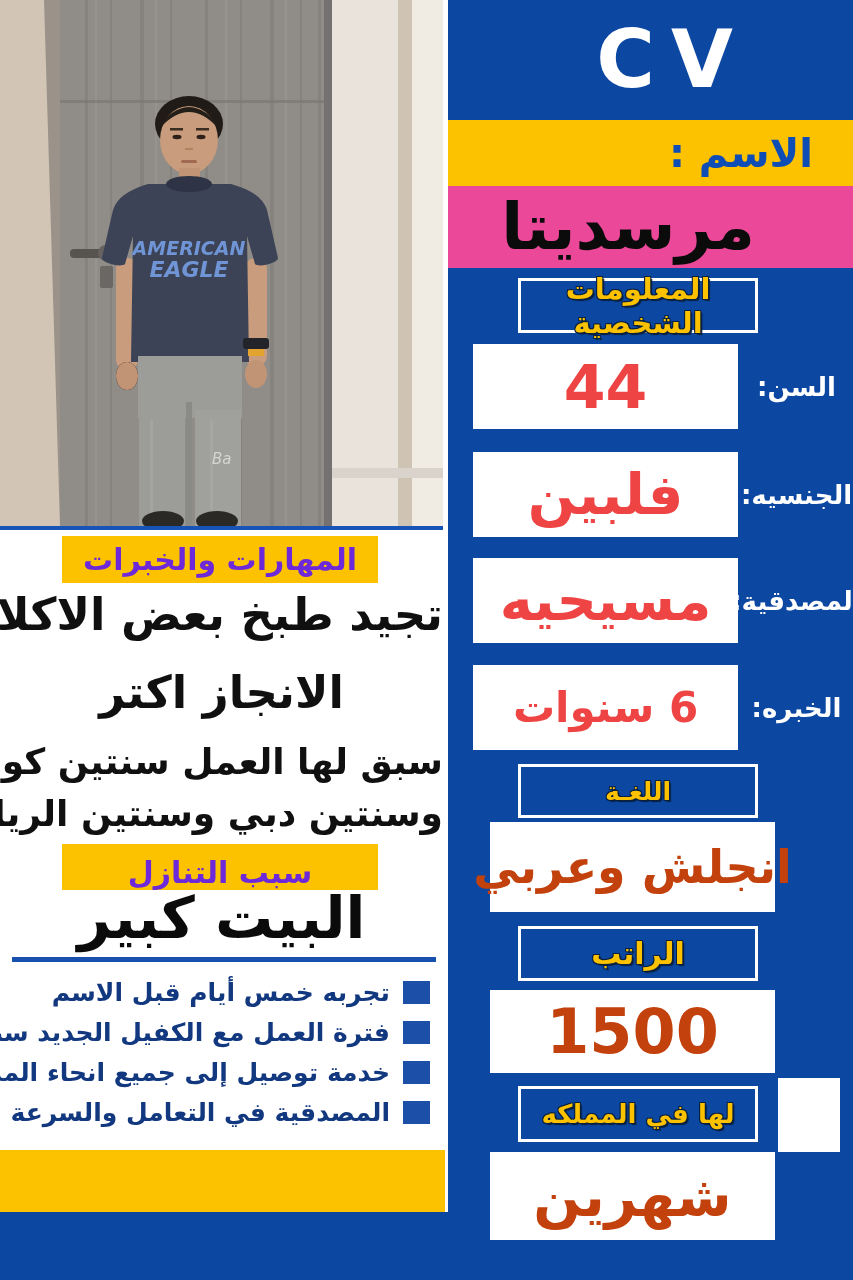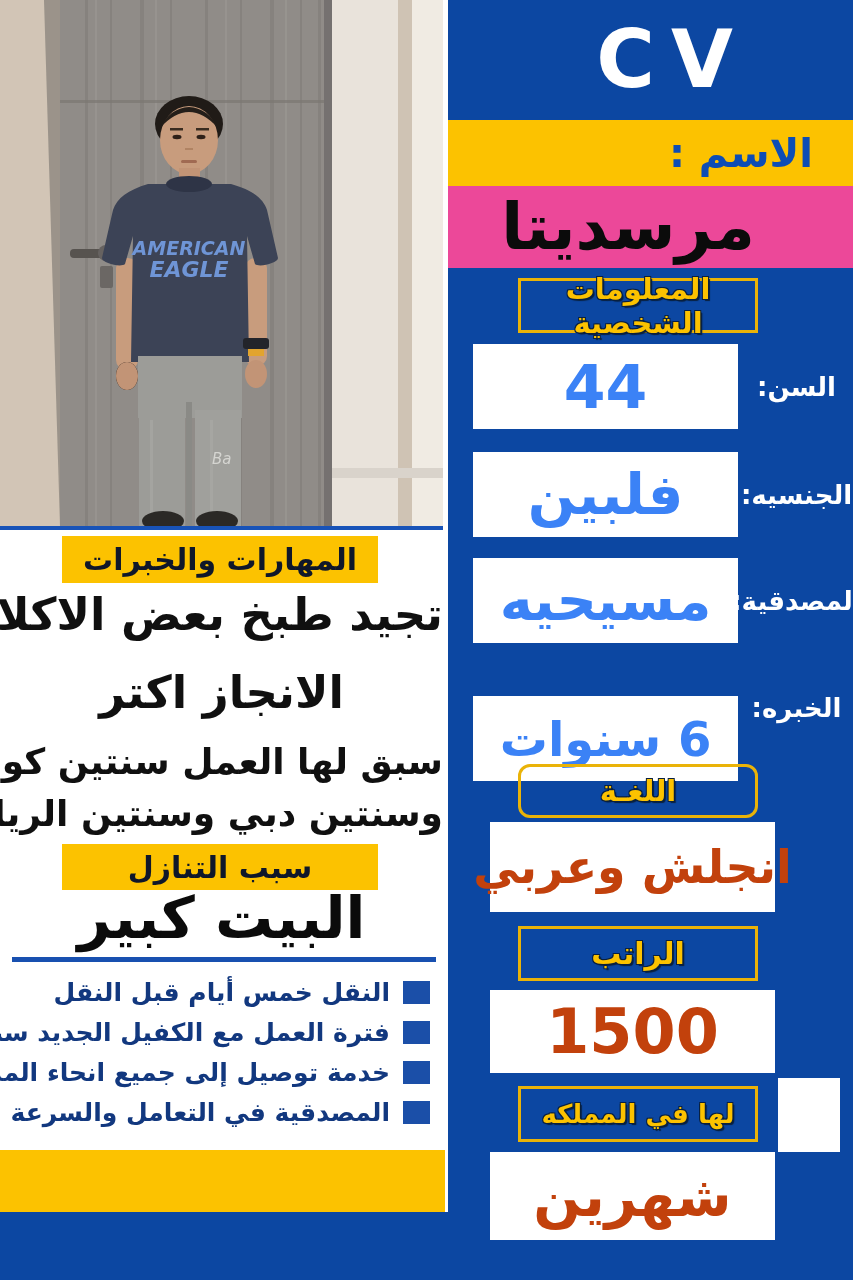--- a/index.html
+++ b/index.html
@@ -10,53 +10,53 @@
   
   .right-col{position:absolute;left:448px;top:0;width:405px;height:1280px;background:#0C47A2;}
   .cv-title{position:absolute;left:0;top:8px;width:100%;text-align:center;color:#ffffff;
     font-size:80px;font-weight:bold;letter-spacing:16px;line-height:104px;margin-left:22px;}
   .name-strip{position:absolute;left:0;top:120px;width:100%;height:66px;background:#FCC200;}
   .name-label{position:absolute;right:40px;top:0;height:66px;line-height:66px;direction:rtl;
     color:#0D4DB5;font-size:40px;font-weight:bold;}
   .name-box{position:absolute;left:0;top:186px;width:100%;height:82px;background:#ec4899;
     display:flex;align-items:center;justify-content:center;box-sizing:border-box;padding-right:45px;}
   .name-value{font-size:64px;font-weight:bold;color:#0b0b0b;direction:rtl;white-space:nowrap;}
-  .frame-label{position:absolute;left:70px;width:234px;border:3px solid #eab308;
+  .frame-label{position:absolute;left:70px;width:234px;border:3px solid #ffffff;
     display:flex;align-items:center;justify-content:center;direction:rtl;
     color:#FCC200;font-weight:bold;text-align:center;
     text-shadow:1px 1px 0 #09203f,-1px -1px 0 #09203f,1px -1px 0 #09203f,-1px 1px 0 #09203f,2px 2px 1px #09203f;}
   .fl-info{top:278px;height:49px;font-size:29px;}
-  .fl-lang{top:764px;height:48px;font-size:29px;border-radius:12px;}
+  .fl-lang{top:764px;height:48px;font-size:25px;}
   .fl-salary{top:926px;height:49px;font-size:30px;}
   .fl-kingdom{top:1086px;height:50px;font-size:26px;}
   .val-box{position:absolute;left:25px;width:265px;height:85px;background:#ffffff;
     display:flex;align-items:center;justify-content:center;direction:rtl;
-    font-weight:bold;color:#3b82f6;white-space:nowrap;}
+    font-weight:bold;color:#ef4444;white-space:nowrap;}
   .vb-age{top:344px;font-size:60px;}
   .vb-nat{top:452px;font-size:56px;}
   .vb-rel{top:558px;font-size:56px;}
-  .vb-exp{top:665px;font-size:48px;margin-top:31px;}
+  .vb-exp{top:665px;font-size:42px;}
   .row-label{position:absolute;left:292px;width:113px;height:85px;display:flex;align-items:center;
     justify-content:center;direction:rtl;color:#ffffff;font-weight:bold;font-size:26px;white-space:nowrap;}
   .rl-age{top:344px;}.rl-nat{top:452px;}.rl-rel{top:558px;}.rl-exp{top:665px;}
   .wide-box{position:absolute;left:42px;width:285px;background:#ffffff;display:flex;
     align-items:center;justify-content:center;direction:rtl;font-weight:bold;color:#c2410c;white-space:nowrap;}
   .wb-lang{top:822px;height:90px;font-size:46px;}
   .wb-salary{top:990px;height:83px;font-size:62px;}
   .wb-kingdom{top:1152px;height:88px;font-size:56px;}
   .white-square{position:absolute;left:330px;top:1078px;width:62px;height:74px;background:#ffffff;}
   
   .left-col{position:absolute;left:0;top:0;width:445px;height:1280px;background:#ffffff;}
   .photo{position:absolute;left:0;top:0;width:443px;height:526px;border-bottom:4px solid #1853B8;
     background:#cfc1b2;overflow:hidden;}
   .sec-header{position:absolute;left:62px;width:316px;background:#FCC200;display:flex;
-    align-items:center;justify-content:center;direction:rtl;color:#0f172a;font-weight:bold;
+    align-items:center;justify-content:center;direction:rtl;color:#6d28d9;font-weight:bold;
     font-size:30px;white-space:nowrap;}
   .sh-skills{top:536px;height:47px;}
-  .sh-reason{top:844px;height:46px;}
+  .sh-reason{top:844px;height:46px;align-items:flex-end;}
   .txt-line{position:absolute;left:0;width:443px;text-align:center;direction:rtl;
     font-weight:bold;color:#101010;white-space:nowrap;}
   .tl-1{top:588px;font-size:45px;}
   .tl-2{top:666px;font-size:45px;}
   .tl-3{top:741px;font-size:36px;}
   .tl-4{top:793px;font-size:36px;}
   .reason-value{position:absolute;left:0;top:884px;width:443px;text-align:center;direction:rtl;
     font-size:58px;font-weight:bold;color:#0b0b0b;}
   .divider{position:absolute;left:12px;top:957px;width:424px;height:5px;background:#1850B0;}
   .feature-list{position:absolute;left:0;top:972px;width:437px;}
@@ -166,21 +166,21 @@
     <div class="sec-header sh-reason">
       <span>سبب التنازل</span>
     </div>
     <div class="reason-value">البيت كبير</div>
 
     <div class="divider"></div>
 
     <div class="feature-list">
       <div class="feat-row">
         <span class="feat-bullet"></span>
-        <span class="feat-text">النقل خمس أيام قبل النقل</span>
+        <span class="feat-text">تجربه خمس أيام قبل الاسم</span>
       </div>
       <div class="feat-row">
         <span class="feat-bullet"></span>
         <span class="feat-text">فترة العمل مع الكفيل الجديد سنتين</span>
       </div>
       <div class="feat-row">
         <span class="feat-bullet"></span>
         <span class="feat-text">خدمة توصيل إلى جميع انحاء المملكه</span>
       </div>
       <div class="feat-row">

